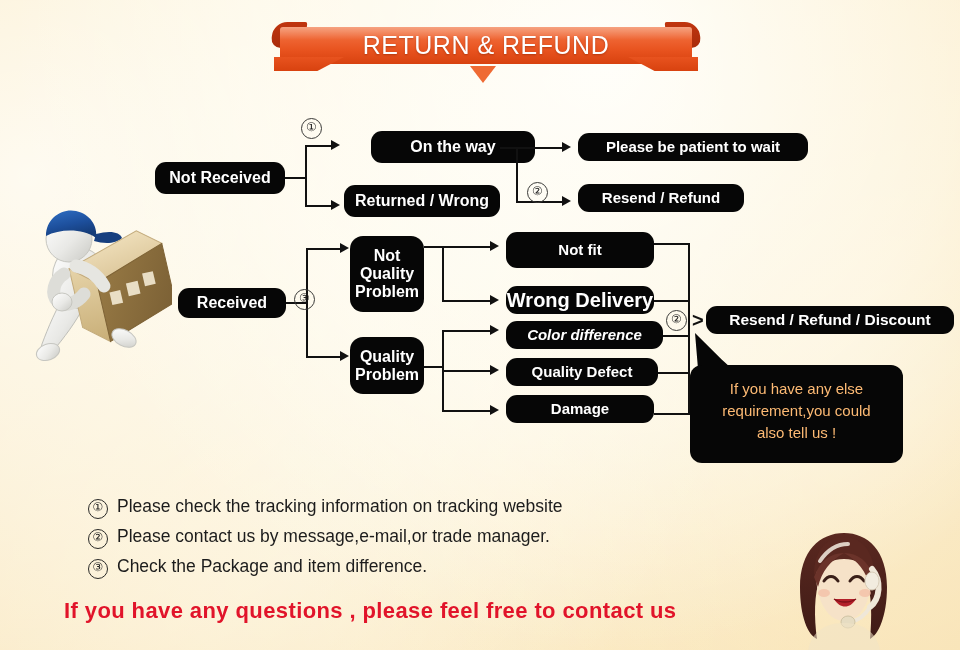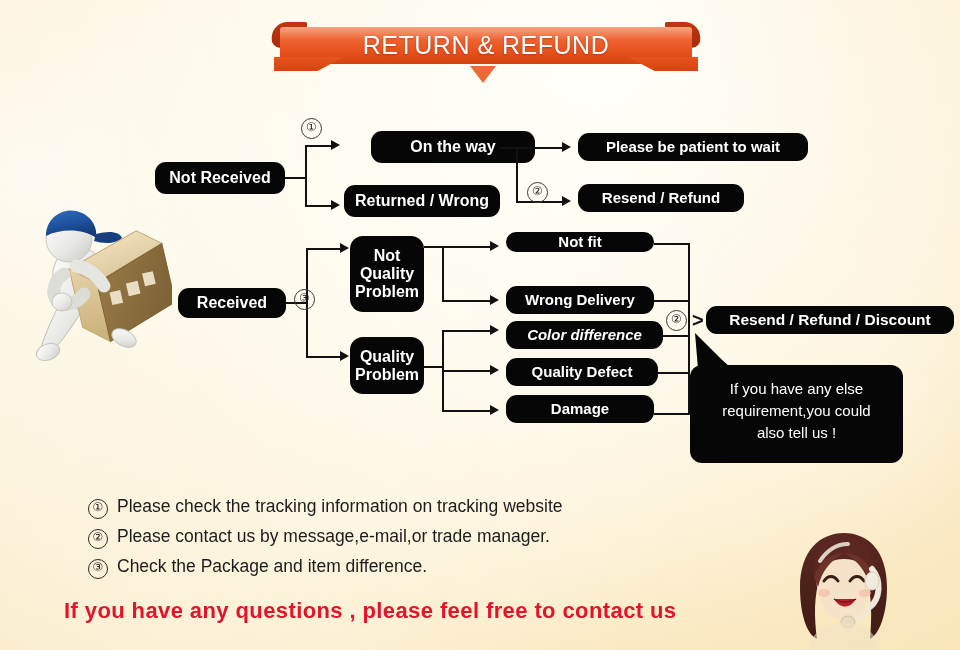--- a/index.html
+++ b/index.html
@@ -149,21 +149,21 @@
 
   
   #callout {
     position: absolute;
     left: 690px;
     top: 365px;
     width: 213px;
     height: 98px;
     background: #060606;
     border-radius: 12px;
-    color: #ffffff;
+    color: #fdba74;
     font-size: 15px;
     text-align: center;
     padding: 13px 10px 0 10px;
     box-sizing: border-box;
     line-height: 1.45;
   }
   #callout-tail {
     position: absolute;
     left: 695px;
     top: 333px;
@@ -342,22 +342,22 @@
 
   <div class="ln lnh" style="left:424px; top:366px; width:20px;"></div>
   <div class="ln lnv" style="left:442px; top:330px; height:82px;"></div>
   <div class="ln lnh" style="left:442px; top:330px; width:50px;"></div>
   <div class="arrow" style="left:490px; top:325px;"></div>
   <div class="ln lnh" style="left:442px; top:370px; width:50px;"></div>
   <div class="arrow" style="left:490px; top:365px;"></div>
   <div class="ln lnh" style="left:442px; top:410px; width:50px;"></div>
   <div class="arrow" style="left:490px; top:405px;"></div>
 
-  <div class="node" style="left:506px; top:232px; width:148px; height:20px; font-size:15px;">Not fit</div>
-  <div class="node" style="left:506px; top:286px; width:148px; height:28px; font-size:15px;">Wrong Delivery</div>
+  <div class="node" style="left:506px; top:232px; width:148px; height:36px; font-size:15px;">Not fit</div>
+  <div class="node" style="left:506px; top:286px; width:148px; height:28px; font-size:20px;">Wrong Delivery</div>
   <div class="node" style="left:506px; top:321px; width:157px; height:28px; font-size:15px;font-style:italic;">Color difference</div>
   <div class="node" style="left:506px; top:358px; width:152px; height:28px; font-size:15px;">Quality Defect</div>
   <div class="node" style="left:506px; top:395px; width:148px; height:28px; font-size:15px;">Damage</div>
 
   <div class="ln lnv" style="left:688px; top:243px; height:172px;"></div>
   <div class="ln lnh" style="left:654px; top:243px; width:36px;"></div>
   <div class="ln lnh" style="left:654px; top:300px; width:36px;"></div>
   <div class="ln lnh" style="left:663px; top:335px; width:27px;"></div>
   <div class="ln lnh" style="left:658px; top:372px; width:32px;"></div>
   <div class="ln lnh" style="left:654px; top:413px; width:36px;"></div>

